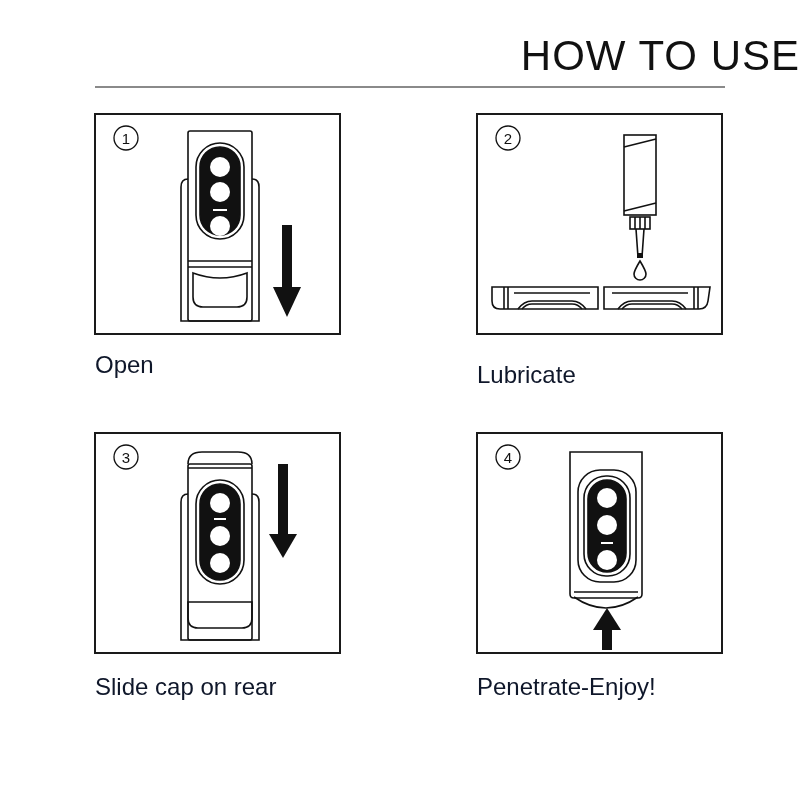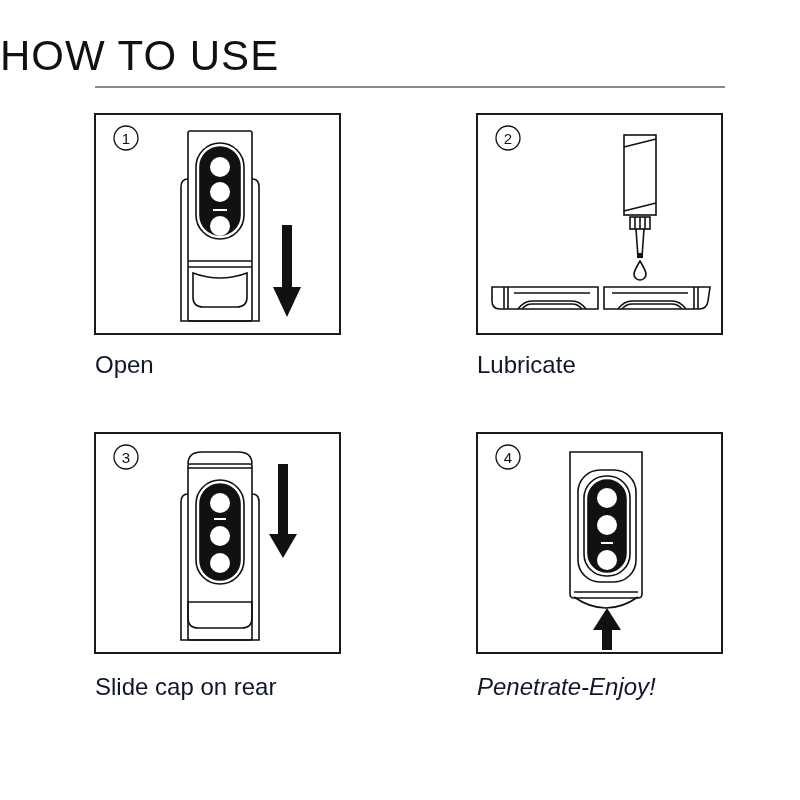--- a/index.html
+++ b/index.html
@@ -1,29 +1,29 @@
 <!DOCTYPE html>
 <html><head>
 <meta charset="utf-8">
 <style>
   html, body { margin:0; padding:0; background:#ffffff; }
   body { width:800px; height:800px; position:relative; overflow:hidden; font-family:"Liberation Sans", sans-serif; color:#111; }
-  .title { position:absolute; left:0; width:800px; top:32px; text-align:left; font-size:42px; font-weight:400; letter-spacing:1px; line-height:48px; color:#111; }
+  .title { position:absolute; left:0; width:800px; top:32px; text-align:right; font-size:42px; font-weight:400; letter-spacing:1px; line-height:48px; color:#111; }
   .divider { position:absolute; left:95px; top:86px; width:630px; height:2px; background:#8a8a8a; }
   .panel { position:absolute; width:247px; height:222px; border:2px solid #1a1a1a; box-sizing:border-box; background:#fff; }
   .p1 { left:94px; top:113px; }
   .p2 { left:476px; top:113px; }
   .p3 { left:94px; top:432px; }
   .p4 { left:476px; top:432px; }
   .panel svg { position:absolute; left:0; top:0; width:243px; height:218px; }
   .label { position:absolute; font-size:24px; line-height:28px; color:#0f172a; }
   .l1 { left:95px; top:351px; }
-  .l2 { left:477px; top:351px; }
+  .l2 { left:477px; top:361px; }
   .l3 { left:95px; top:673px; }
-  .l4 { left:477px; top:673px;font-style:italic; }
+  .l4 { left:477px; top:673px; }
   .stepnum-text { font-family:"Liberation Sans", sans-serif; font-size:15px; }
 </style>
 </head>
 <body>
 
 <div class="title">HOW TO USE</div>
 <div class="divider"></div>
 
 <div class="panel p1">
   <svg viewBox="0 0 243 218">

